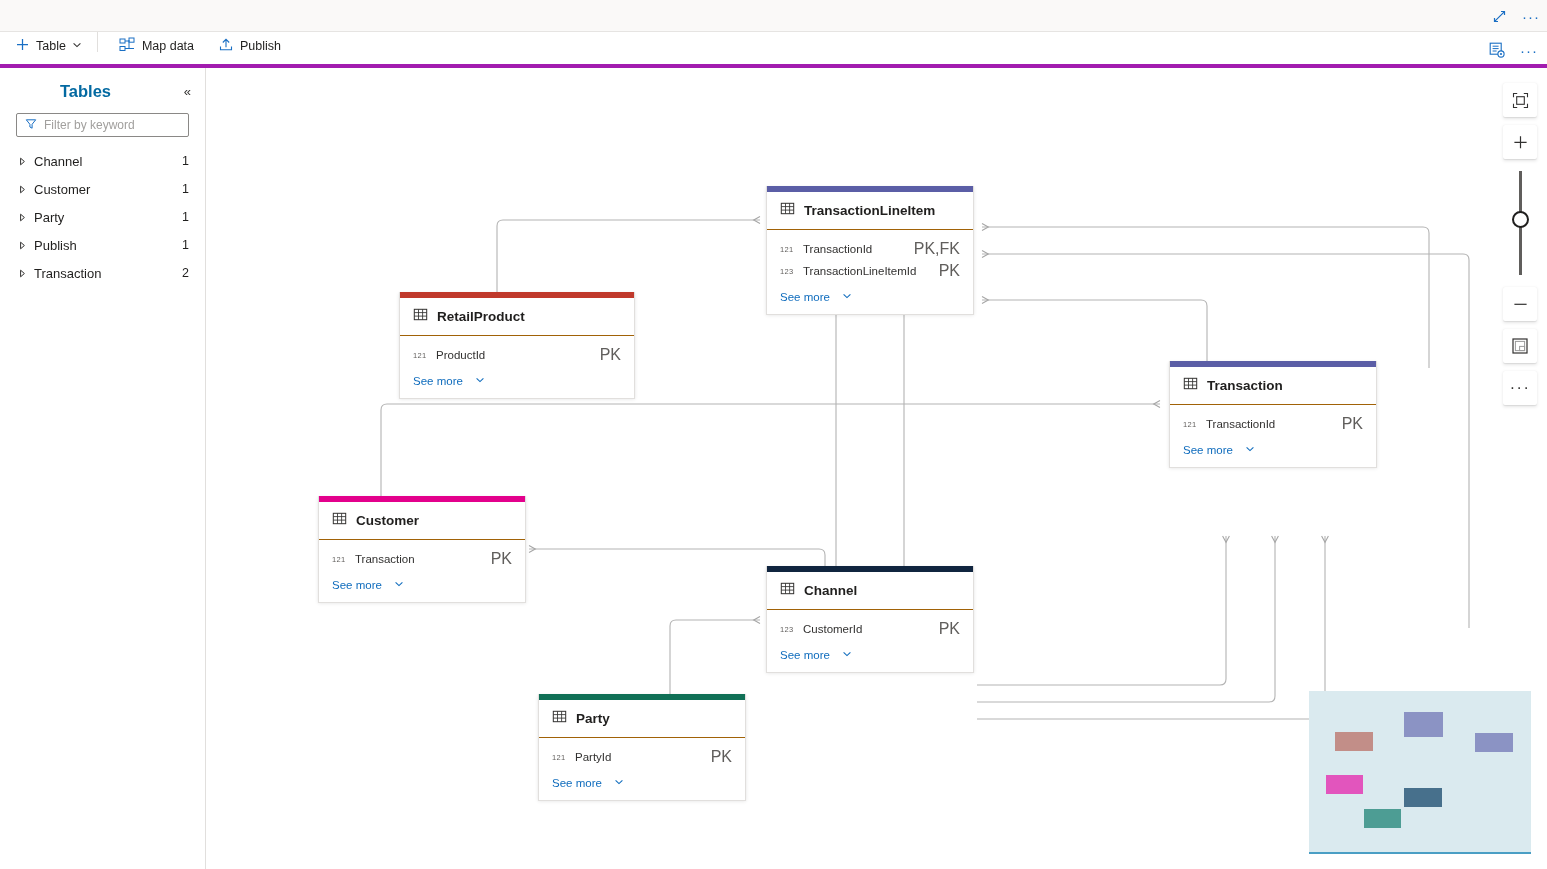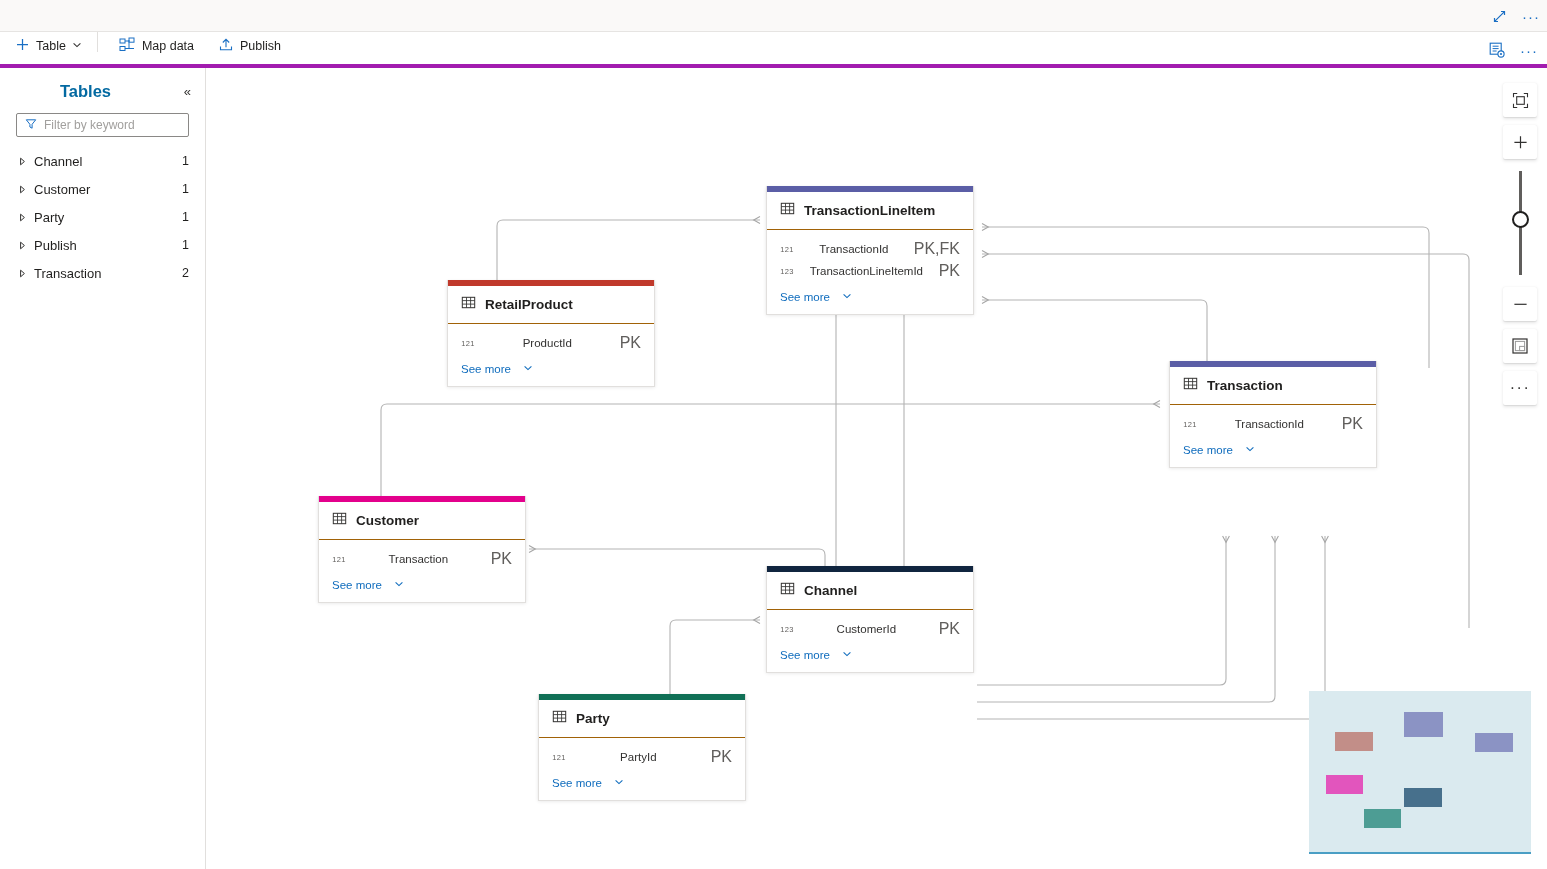--- a/index.html
+++ b/index.html
@@ -87,21 +87,21 @@
     position: absolute; background: #ffffff;
     border: 1px solid #e1dfdd; border-top: none;
     box-shadow: 0 1.2px 3.6px rgba(0,0,0,0.10), 0 0.3px 0.9px rgba(0,0,0,0.08);
   }
   .node-bar { height: 6px; width: 100%; }
   .node-head {
     height: 38px; display: flex; align-items: center; gap: 9px;
     padding: 0 13px; border-bottom: 1px solid #a16207;
   }
   .node-title { font-size: 13.5px; color: #201f1e; font-weight: 600; white-space: nowrap; }
-  .node-body { padding: 8px 0 6px 0; text-align: center; }
+  .node-body { padding: 8px 0 6px 0; }
   .col-row {
     display: flex; align-items: center; height: 22px; padding: 0 13px; gap: 9px;
   }
   .col-type {
     font-size: 7.5px; color: #605e5c; letter-spacing: .3px;
     width: 14px; flex: 0 0 14px; font-family: "Liberation Sans", sans-serif;
   }
   .col-name { flex: 1 1 auto; font-size: 11.5px; color: #323130; white-space: nowrap; }
   .col-key { font-size: 16px; color: #605e5c; white-space: nowrap; }
   .see-more {
@@ -320,21 +320,21 @@
               <span class="col-key">PK</span>
             </div>
             <div class="see-more">
               <span>See more</span>
               <span class="chev2"><svg width="10" height="10" viewBox="0 0 10 10">
                   <path d="M1.6 3.4 5 6.6 8.4 3.4" stroke="#0f6cbd" stroke-width="1.1" fill="none"></path>
                 </svg></span>
             </div>
           </div>
         </div>
-        <div class="node" style="left: 192px; top: 212px; width: 208px; margin-left: 48px;">
+        <div class="node" style="left: 192px; top: 224px; width: 236px;">
           <div class="node-bar" style="background:#c0392b"></div>
           <div class="node-head">
             <span><svg width="15" height="15" viewBox="0 0 15 15">
                 <rect x="1.3" y="2.3" width="12.4" height="10.4" fill="none" stroke="#323130" stroke-width="1"></rect>
                 <path d="M1.3 5.6h12.4M1.3 9.1h12.4M5.5 2.3v10.4M9.6 2.3v10.4" stroke="#323130" stroke-width="0.85"></path>
               </svg></span>
             <span class="node-title">RetailProduct</span>
           </div>
           <div class="node-body">
             <div class="col-row">

